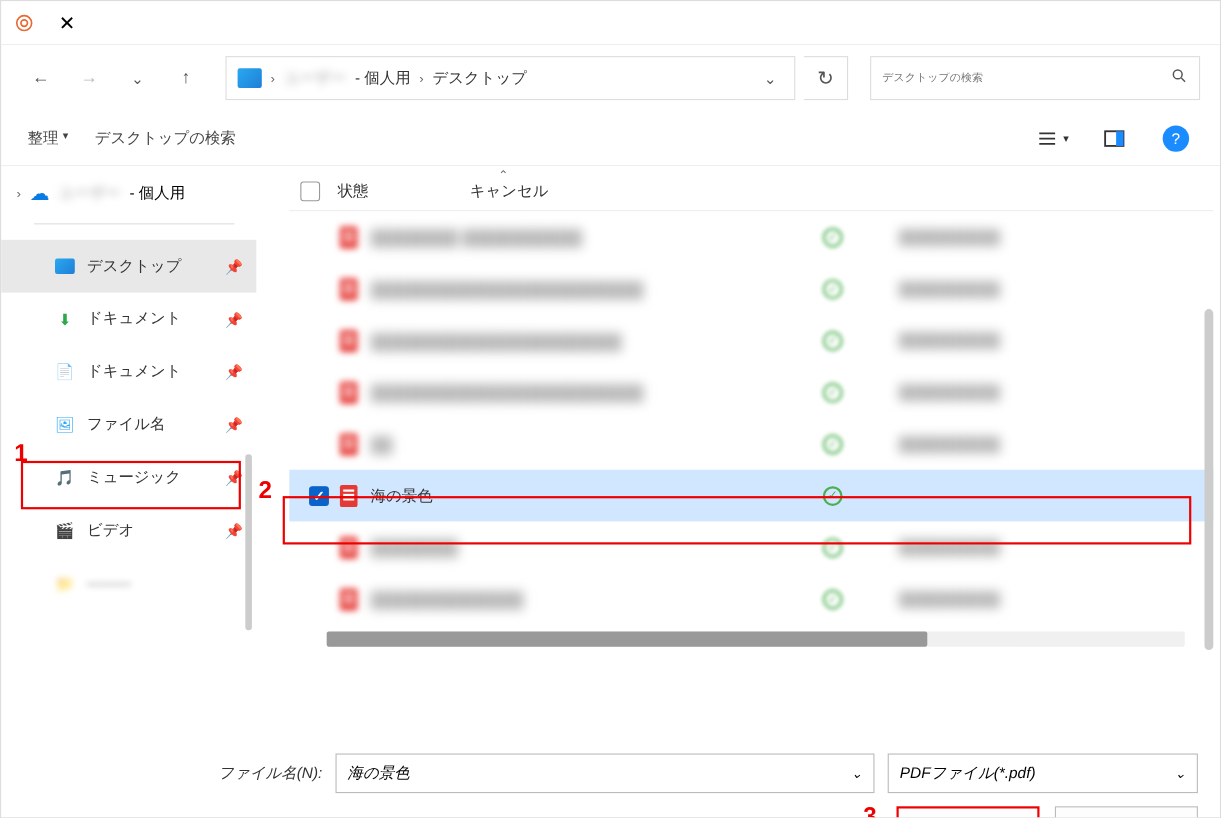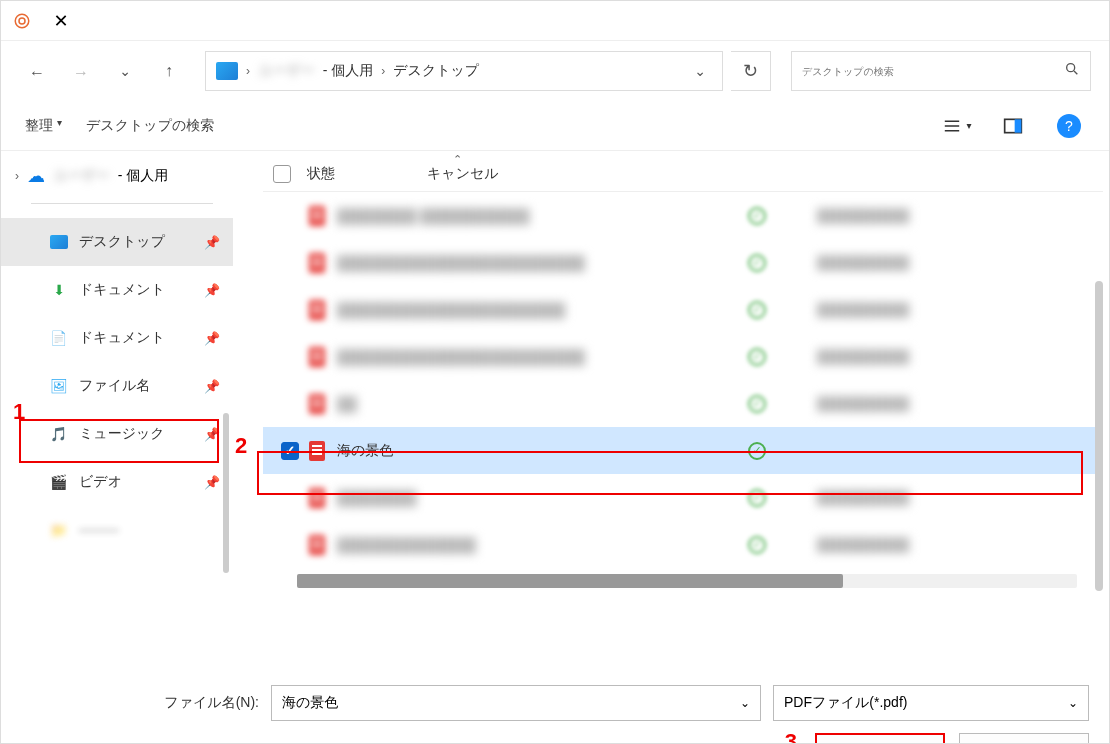--- a/index.html
+++ b/index.html
@@ -70,24 +70,24 @@
 .status-ok.blurred { filter:blur(2px); }
 .marker2 { position:absolute; left:2px; top:282px; color:#e00; font-size:22px; font-weight:bold;}
 .boxred2 { position:absolute; left:24px; top:300px; right:26px; height:44px; border:2px solid #e00; z-index:4; pointer-events:none;}
 
 .scrollbar-horiz { height:14px; background:#f0f0f0; margin:6px 26px 0 34px; position:relative; border-radius:2px;}
 .scrollbar-horiz .thumb { position:absolute; left:0; width:70%; height:100%; background:#999; border-radius:2px;}
 .scrollbar-vert { position:absolute; right:6px; top:130px; width:8px; height:310px; background:#ccc; border-radius:4px;}
 .side-scroll { position:absolute; left:222px; top:262px; width:6px; height:160px; background:#ccc; border-radius:3px;}
 
 .footer { padding: 14px 20px 10px; }
-.fn-row { display:flex; align-items:center; gap:12px; margin-bottom:12px; justify-content:flex-end;}
+.fn-row { display:flex; align-items:center; gap:12px; margin-bottom:12px; justify-content:flex-end;font-style:italic;}
 .fn-label { font-size:14px; color:#333; }
 .fn-input { width:490px; height:36px; border:1px solid #bbb; padding:0 10px; font-size:14px; display:flex; align-items:center; justify-content:space-between;}
-.fn-filter { width:316px; height:36px; border:1px solid #bbb; padding:0 10px; font-size:14px; display:flex; align-items:center; justify-content:space-between;}
+.fn-filter { width:282px; height:36px; border:1px solid #bbb; padding:0 10px; font-size:14px; display:flex; align-items:center; justify-content:space-between;}
 .btn-row { display:flex; justify-content:flex-end; gap:14px; align-items:center;}
 .btn { width:130px; height:36px; border:1px solid #bbb; background:#fdfdfd; font-size:14px; cursor:pointer; display:flex; align-items:center; justify-content:center;}
 .btn.primary { border:2px solid #e00; }
 .marker3 { color:#e00; font-size:22px; font-weight:bold; margin-right:4px; align-self:flex-start; margin-top:-4px;}
 
 .pdf-icon { width:16px; height:20px; background:#e53935; border-radius:2px; position:relative;}
 .pdf-icon::before { content:""; position:absolute; left:3px; top:4px; width:10px; height:2px; background:#fff; box-shadow: 0 4px 0 #fff, 0 8px 0 #fff;}
 </style>
 </head>
 <body>

